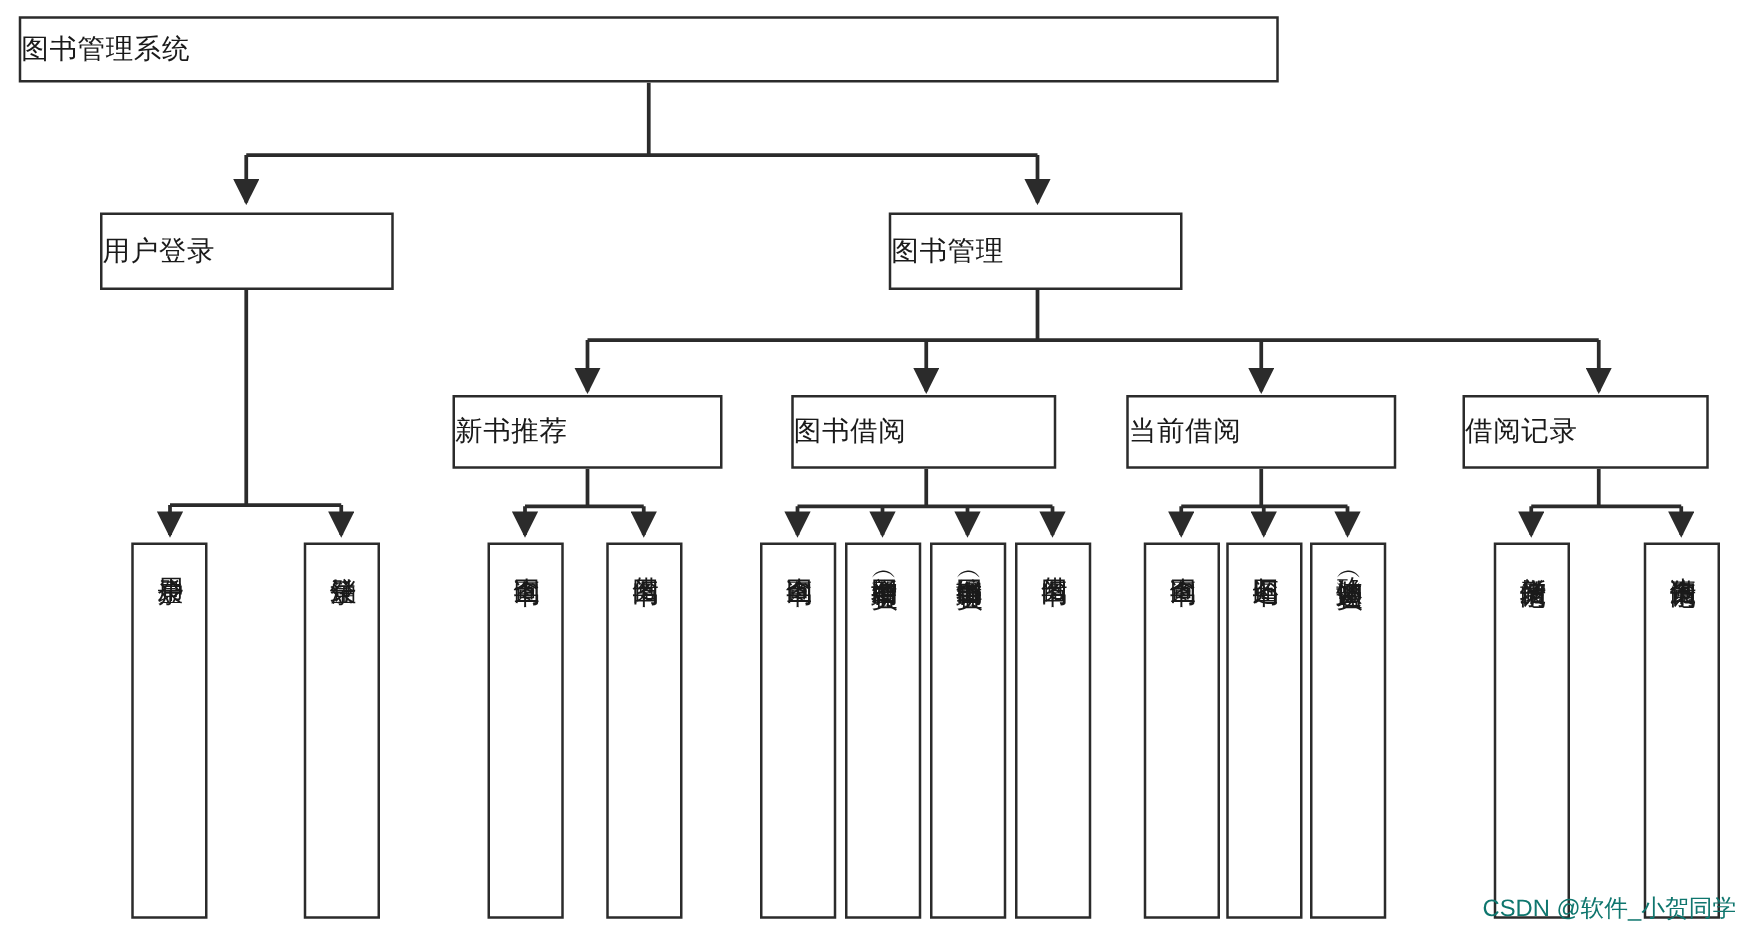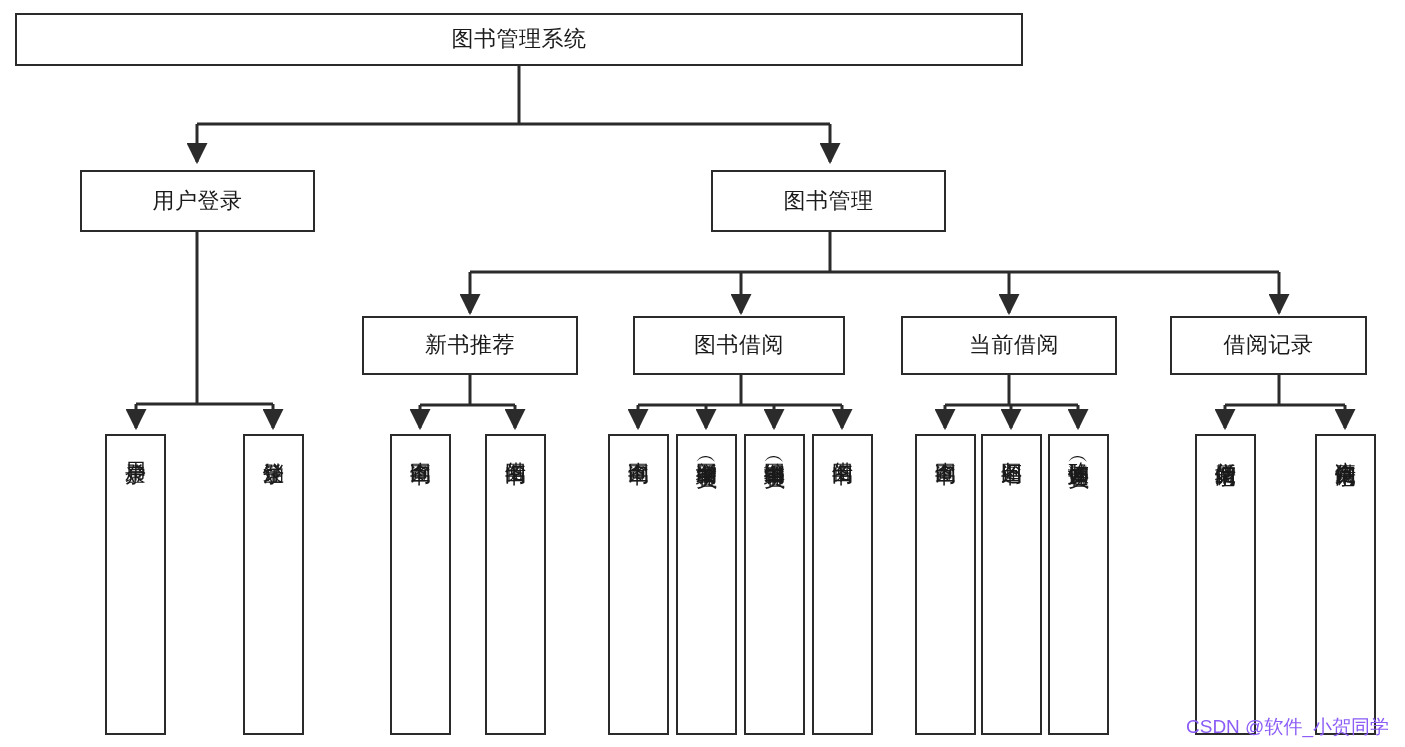--- a/index.html
+++ b/index.html
@@ -26,21 +26,21 @@
     height: 747px;
     pointer-events: none;
   }
   .node {
     position: absolute;
     box-sizing: border-box;
     background: #ffffff;
     border: 2px solid #2b2b2b;
     display: flex;
     align-items: center;
-    justify-content: center;
+    justify-content: flex-start;
     color: #1a1a1a;
     z-index: 2;
   }
   .node .label {
     display: block;
     text-align: center;
     line-height: 1.12;
     letter-spacing: 0.5px;
   }
   
@@ -60,21 +60,21 @@
     font-size: 21px;
     line-height: 1.14;
     letter-spacing: 1px;
     white-space: nowrap;
   }
   #watermark {
     position: absolute;
     left: 1186px;
     top: 714px;
     font-size: 19px;
-    color: #8b5cf6;
+    color: #0f766e;
     white-space: nowrap;
     z-index: 3;
     font-family: "Liberation Sans", "DejaVu Sans", sans-serif;
   }
 </style>
 </head>
 <body>
 
 <div id="diagram">
 
@@ -141,21 +141,21 @@
   </div>
 
   <div class="node horiz" style="left:362px; top:316px; width:216px; height:59px;">
     <span class="label">新书推荐</span>
   </div>
 
   <div class="node horiz" style="left:633px; top:316px; width:212px; height:59px;">
     <span class="label">图书借阅</span>
   </div>
 
-  <div class="node horiz" style="left:901px; top:316px; width:216px; height:59px;padding-left:10px;">
+  <div class="node horiz" style="left:901px; top:316px; width:216px; height:59px;">
     <span class="label">当前借阅</span>
   </div>
 
   <div class="node horiz" style="left:1170px; top:316px; width:197px; height:59px;">
     <span class="label">借阅记录</span>
   </div>
 
   <div class="node vert" style="left:105px; top:434px; width:61px; height:301px;">
     <span class="label">用户登录</span>
   </div>

